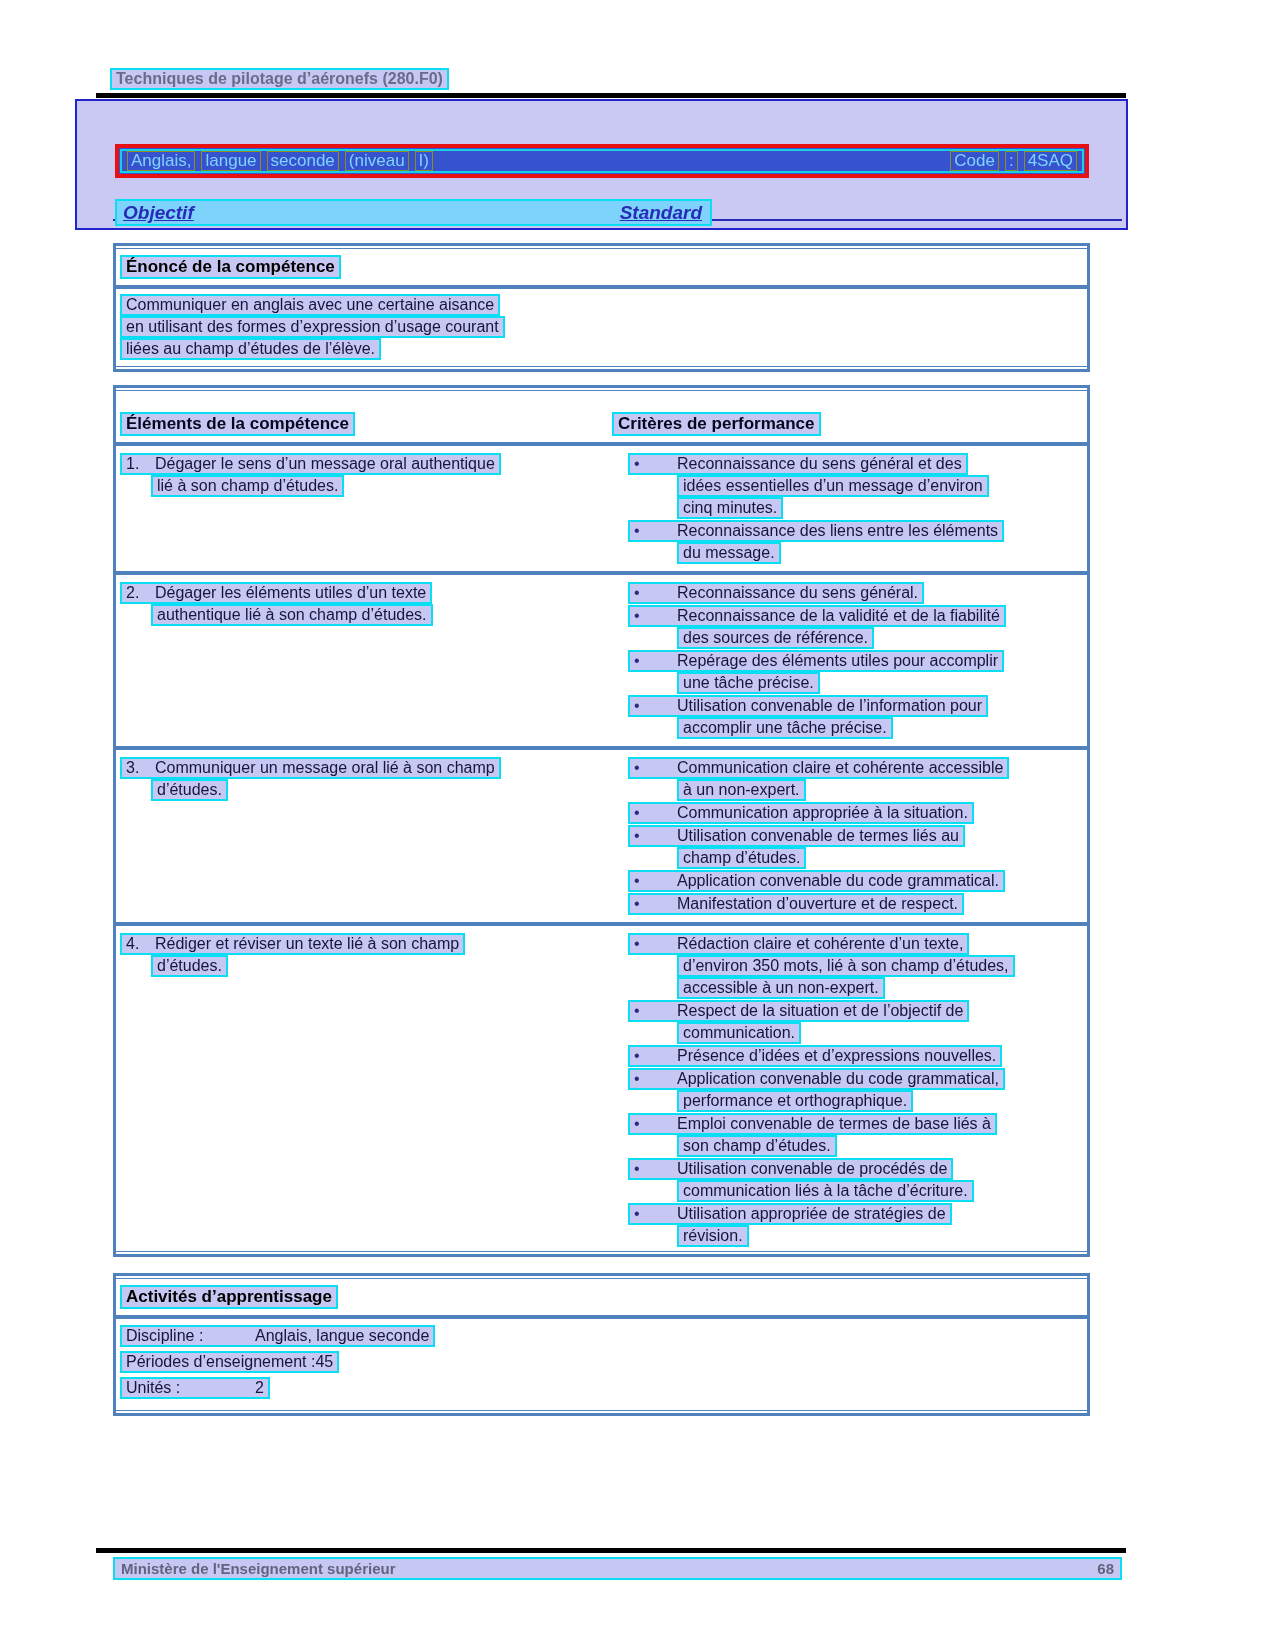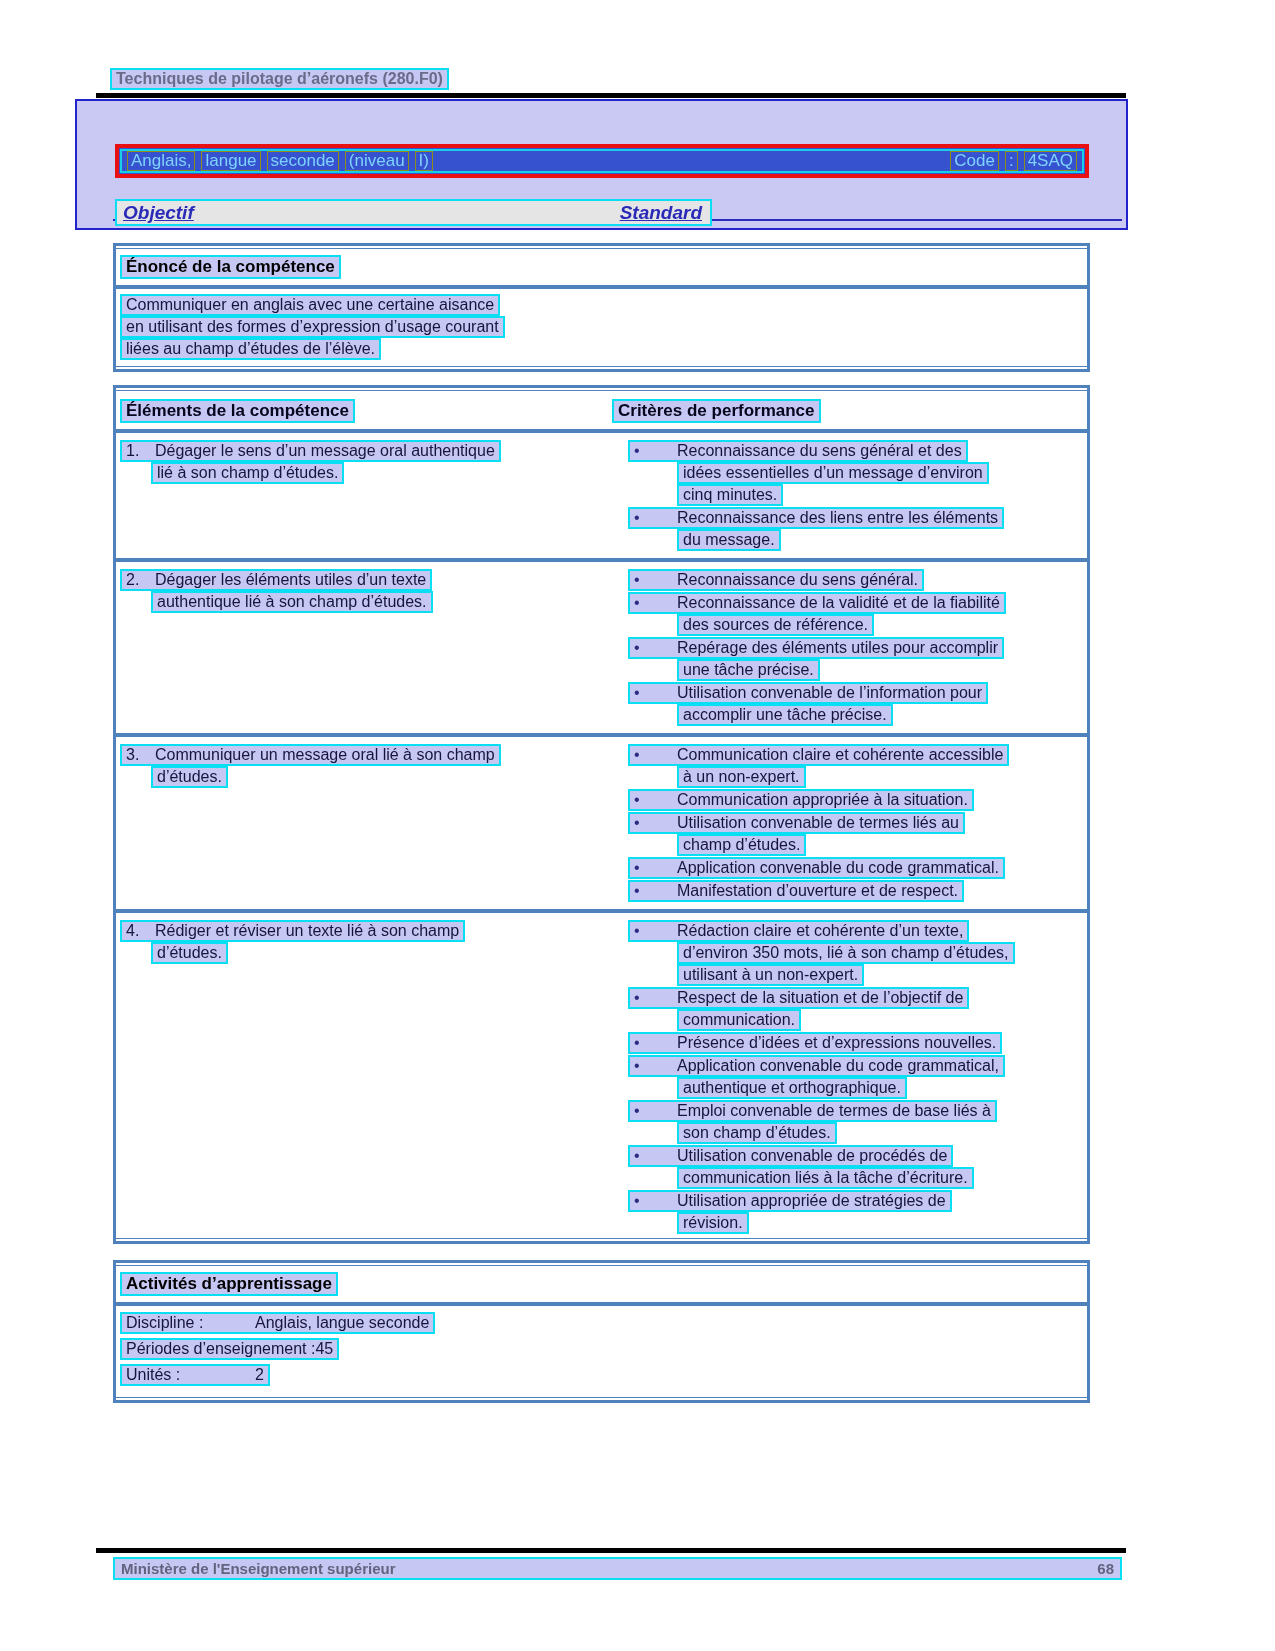--- a/index.html
+++ b/index.html
@@ -51,21 +51,21 @@
     color:#7dd3fc; font-size:17px; line-height:18px; white-space:nowrap;
   }
   .objstd-row { position:relative; margin-top:21px; height:29px; }
   .objstd-row::after {
     content:""; position:absolute; left:36px; right:4px; bottom:7px;
     height:2px; background:#2a2ab8; z-index:0;
   }
   .objstd-box {
     position:relative; z-index:1;
     margin-left:38px; width:597px; height:27px;
-    background:#e5e5e5; border:2px solid #0adef2;
+    background:#7dd3fc; border:2px solid #0adef2;
     display:flex; justify-content:space-between; align-items:center;
     padding:0 8px 0 6px;
   }
   .objstd-box span {
     font-size:19px; font-weight:bold; font-style:italic;
     text-decoration:underline; color:#2a2ab8; line-height:19px;
   }
 
   
   .sbox {
@@ -82,21 +82,21 @@
     height:2px; background:#fff;
     border-top:3px solid #4f81bd; border-bottom:1px solid #4f81bd;
   }
   .box-header { padding:9px 0 6px 4px; }
   .box-header .hl { font-size:17px; line-height:18px; color:#000000; }
 
   .enonce-body { padding:5px 0 9px 4px; }
   .enonce-body .line { height:22px; }
 
   
-  .thead { display:flex; padding:11px 0 6px; }
+  .thead { display:flex; padding:24px 0 6px; }
   .thead .c1 { width:496px; padding-left:4px; }
   .thead .c2 { flex:1; }
   .thead .hl { font-size:17px; line-height:18px; color:#06061e; }
 
   .trow { display:flex; padding:7px 0 7px; }
   .cell-left  { width:496px; padding-left:4px; }
   .cell-right { flex:1; }
   .cell-left .line, .cell-right .line { height:22px; }
   .cell-left .cont { margin-left:31px; }
   .num { display:inline-block; width:29px; }
@@ -253,32 +253,32 @@
         <div class="thickthin"></div>
         <div class="trow">
           <div class="cell-left">
             <div class="line"><span class="hl"><span class="num">4.</span>Rédiger et réviser un texte lié à son champ</span></div>
             <div class="line cont"><span class="hl">d’études.</span></div>
           </div>
           <div class="cell-right">
             <div class="crit-item">
               <div class="line l1"><span class="hl"><span class="blt">•</span>Rédaction claire et cohérente d’un texte,</span></div>
               <div class="line cont"><span class="hl">d’environ 350 mots, lié à son champ d’études,</span></div>
-              <div class="line cont"><span class="hl">utilisant à un non-expert.</span></div>
+              <div class="line cont"><span class="hl">accessible à un non-expert.</span></div>
             </div>
             <div class="crit-item">
               <div class="line l1"><span class="hl"><span class="blt">•</span>Respect de la situation et de l’objectif de</span></div>
               <div class="line cont"><span class="hl">communication.</span></div>
             </div>
             <div class="crit-item">
               <div class="line l1"><span class="hl"><span class="blt">•</span>Présence d’idées et d’expressions nouvelles.</span></div>
             </div>
             <div class="crit-item">
               <div class="line l1"><span class="hl"><span class="blt">•</span>Application convenable du code grammatical,</span></div>
-              <div class="line cont"><span class="hl">authentique et orthographique.</span></div>
+              <div class="line cont"><span class="hl">performance et orthographique.</span></div>
             </div>
             <div class="crit-item">
               <div class="line l1"><span class="hl"><span class="blt">•</span>Emploi convenable de termes de base liés à</span></div>
               <div class="line cont"><span class="hl">son champ d’études.</span></div>
             </div>
             <div class="crit-item">
               <div class="line l1"><span class="hl"><span class="blt">•</span>Utilisation convenable de procédés de</span></div>
               <div class="line cont"><span class="hl">communication liés à la tâche d’écriture.</span></div>
             </div>
             <div class="crit-item">

